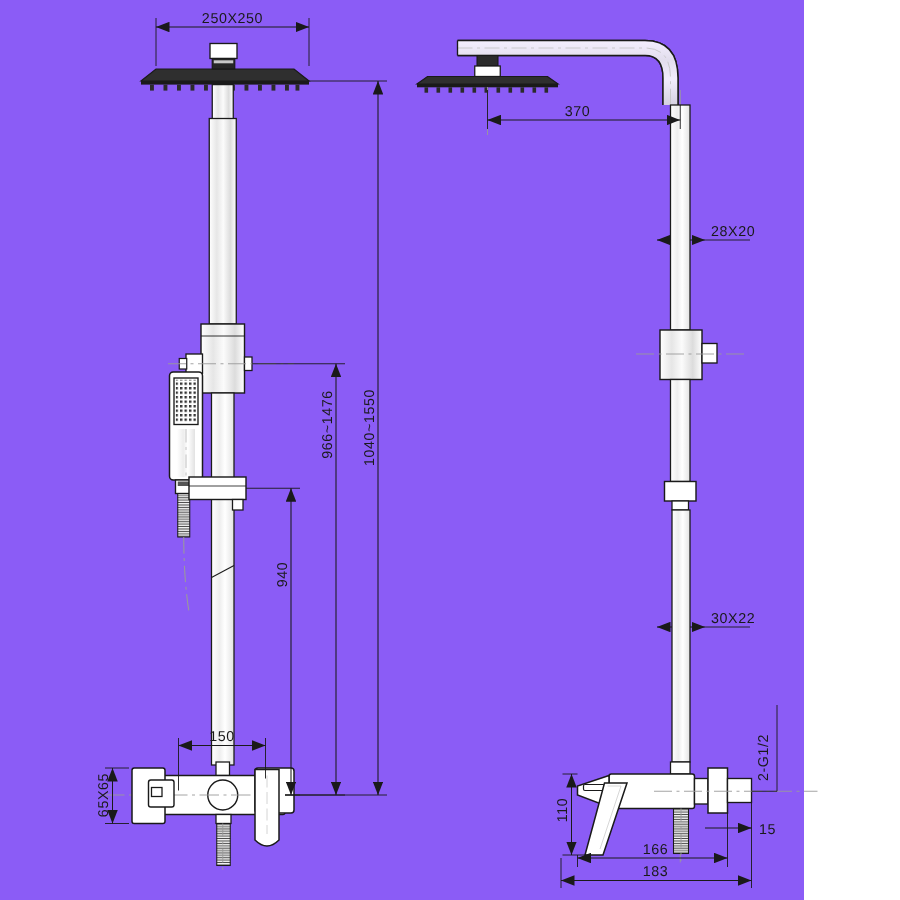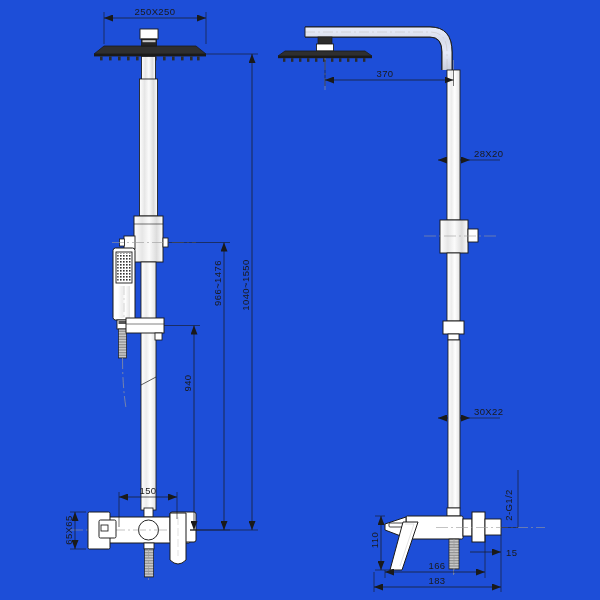--- a/index.html
+++ b/index.html
@@ -8,23 +8,23 @@
     background: #ffffff;
   }
   body {
     width: 600px;
     height: 600px;
     font-family: "Liberation Sans", sans-serif;
     overflow: hidden;
   }
   #drawing-root {
     position: relative;
-    width: 600px;
+    width: 536px;
     height: 600px;
-    background: #1d4ed8;
+    background: #8b5cf6;
   }
   svg.cad {
     position: absolute;
     top: 0;
     left: 0;
     width: 600px;
     height: 600px;
     display: block;
   }
   .dimtext {

